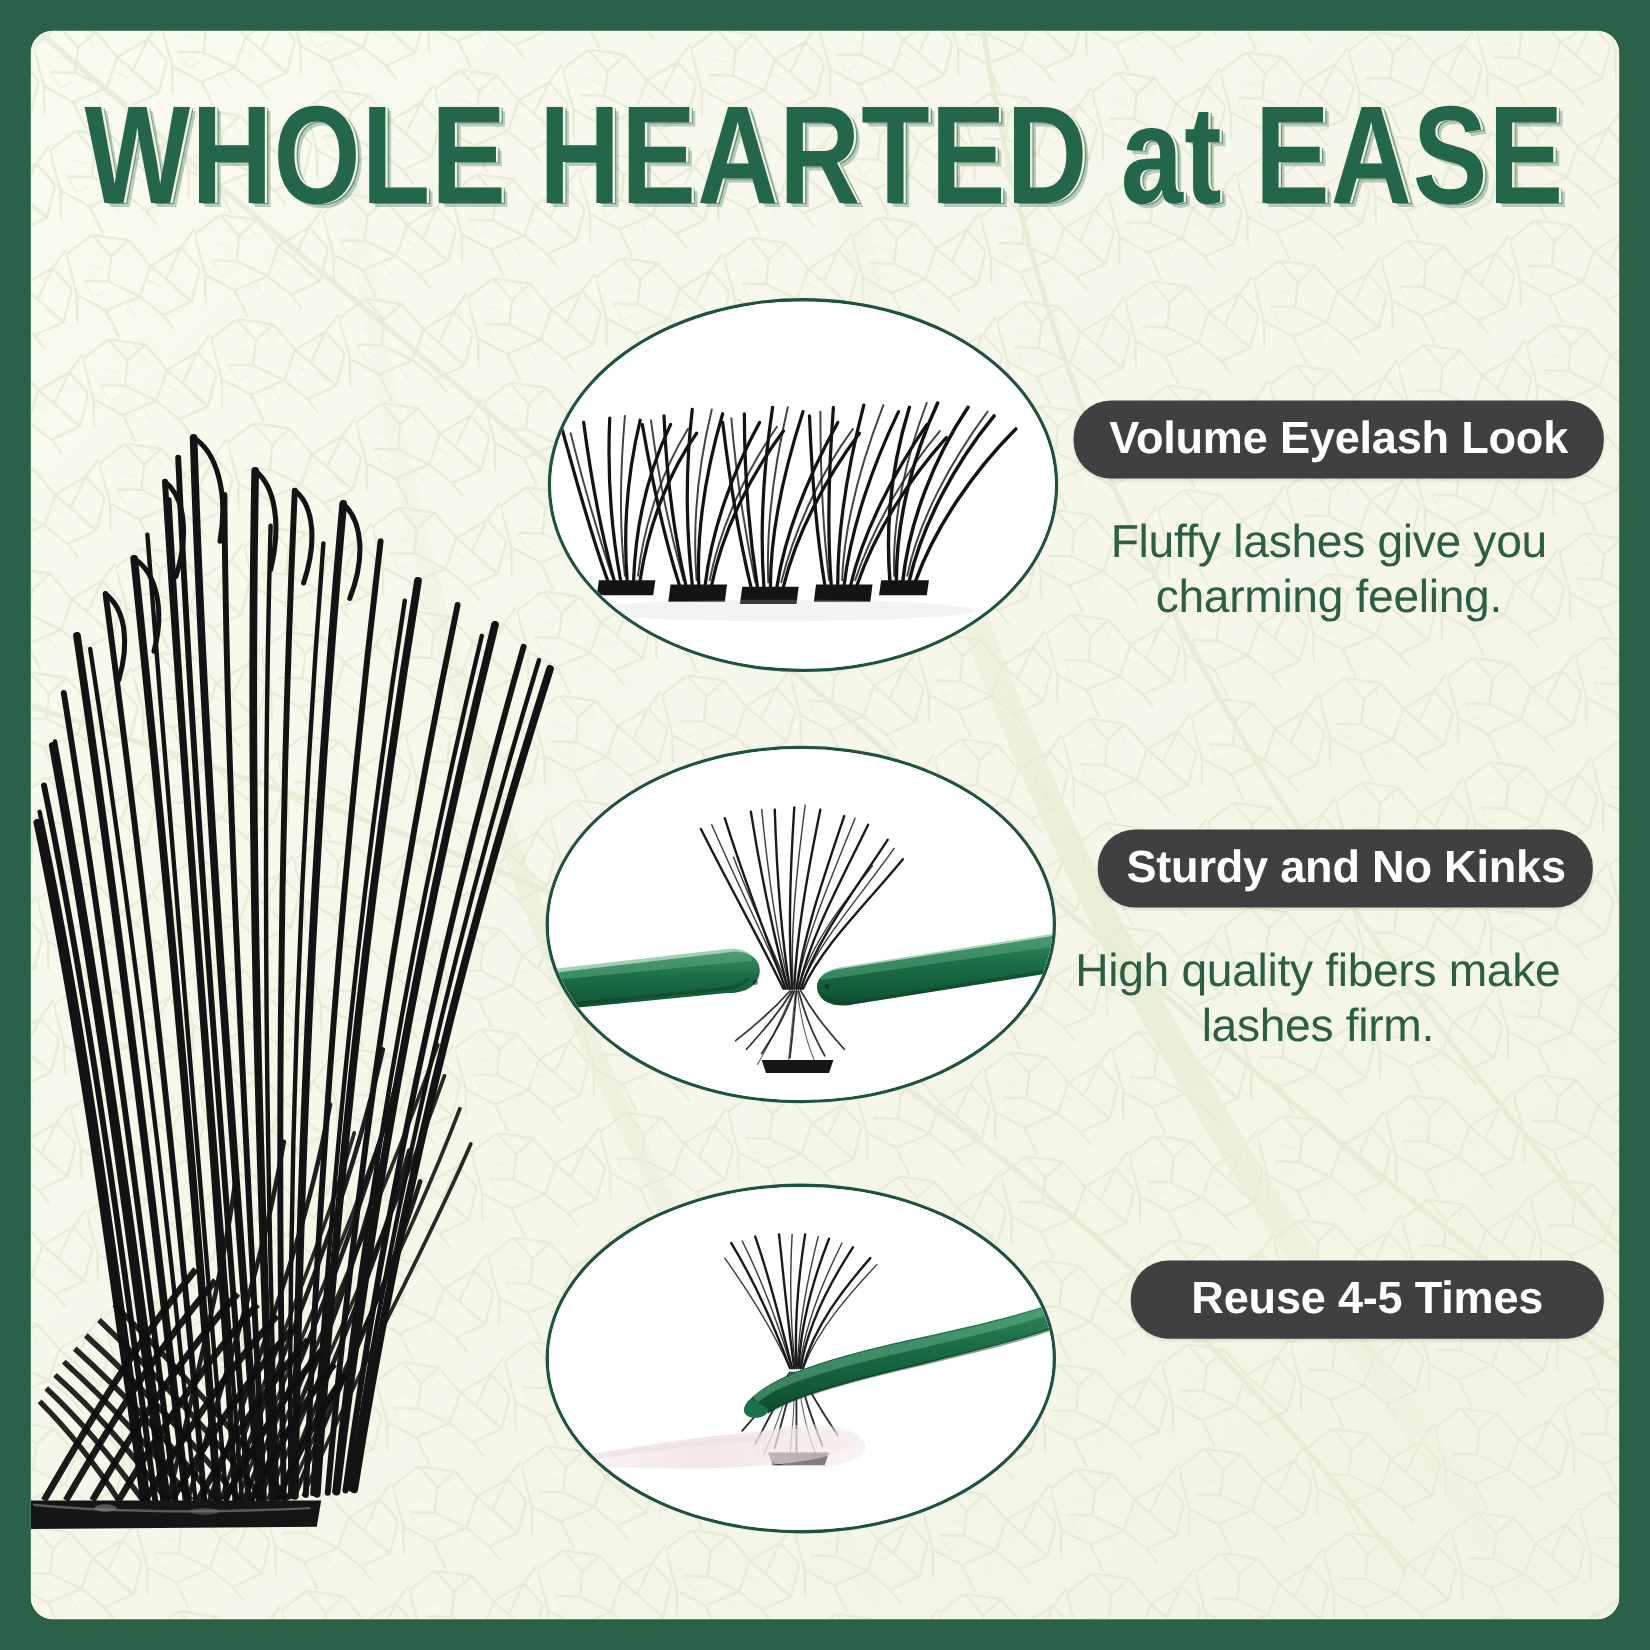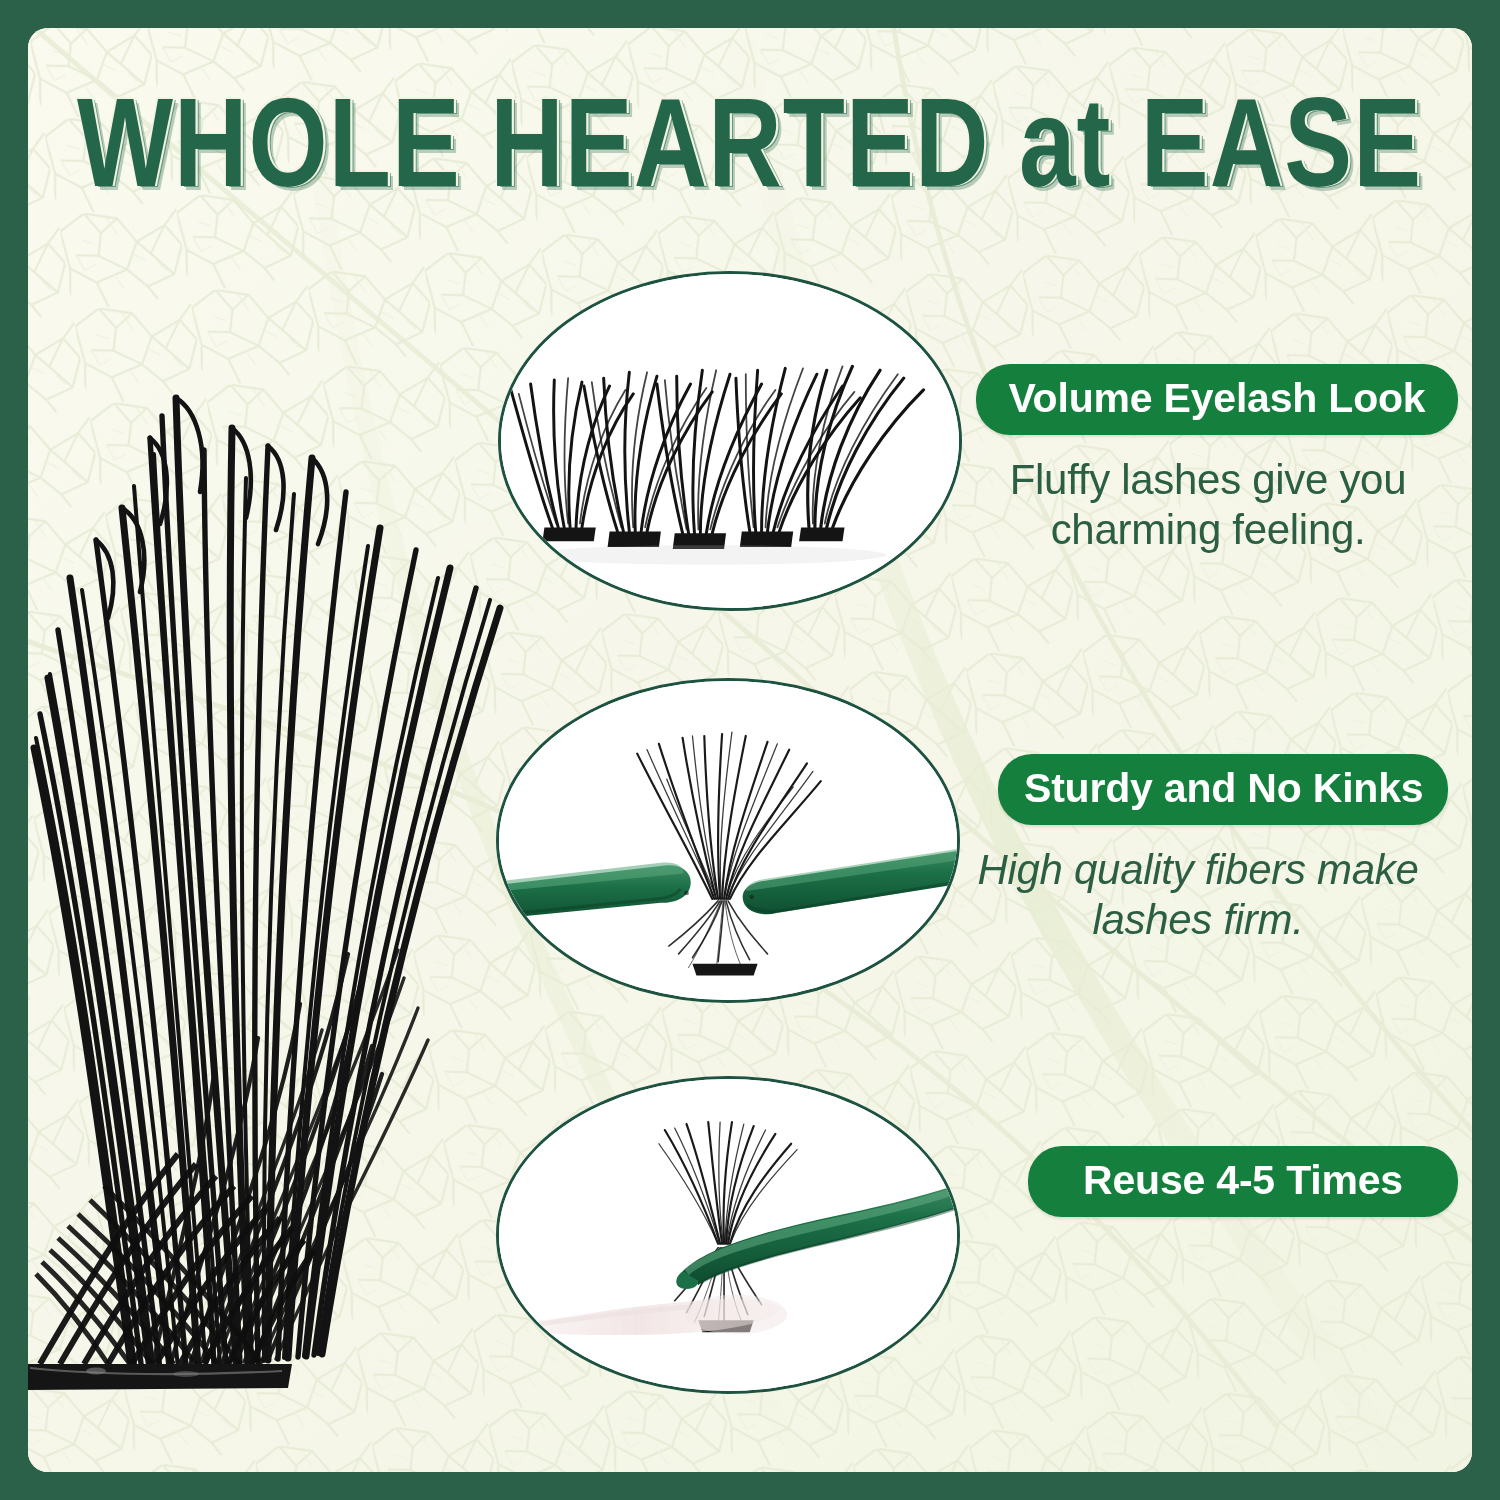--- a/index.html
+++ b/index.html
@@ -79,46 +79,46 @@
   .photo svg { display:block; width:100%; height:100%; }
 
   
   .feature { position:absolute; z-index:30; }
   #feature-1 { left:930px; top:336px;  width:500px; }
   #feature-2 { left:920px; top:726px;  width:500px; }
   #feature-3 { left:930px; top:1118px; width:500px; }
 
   .pill {
     display:block;
-    background:#15803d;
+    background:#404040;
     color:#FFFFFF;
     border-radius:34px;
     font-size:41px;
     font-weight:bold;
     letter-spacing:-0.2px;
     text-align:center;
     padding:11px 26px 13px;
     white-space:nowrap;
     box-shadow:0 2px 3px rgba(0,0,0,.10);
   }
   #feature-1 .pill { margin-left:18px; }
   #feature-2 .pill { margin-left:50px; }
   #feature-3 .pill { margin-left:70px; }
 
   .desc {
-    margin-top:20px;
+    margin-top:32px;
     text-align:center;
     font-size:42px;
     line-height:1.18;
     color:#2B5E43;
     letter-spacing:-0.3px;
     white-space:pre-line;
   }
   #feature-1 .desc { padding:0 22px; }
-  #feature-2 .desc { padding:0 26px;font-style:italic; }
+  #feature-2 .desc { padding:0 26px; }
   #feature-3 .desc { padding:0 2px; }
 </style>
 </head>
 <body>
 
 <div id="poster">
 
   <div id="panel">
 
     <svg id="leaf-texture" viewBox="0 0 1444 1444" preserveAspectRatio="none" aria-hidden="true">

